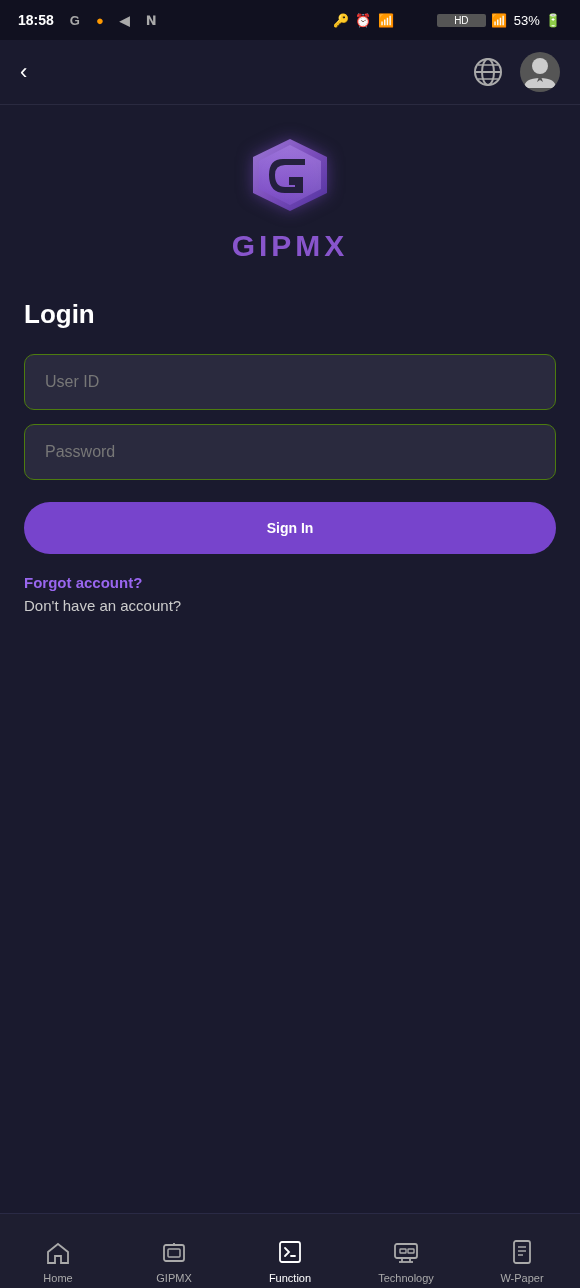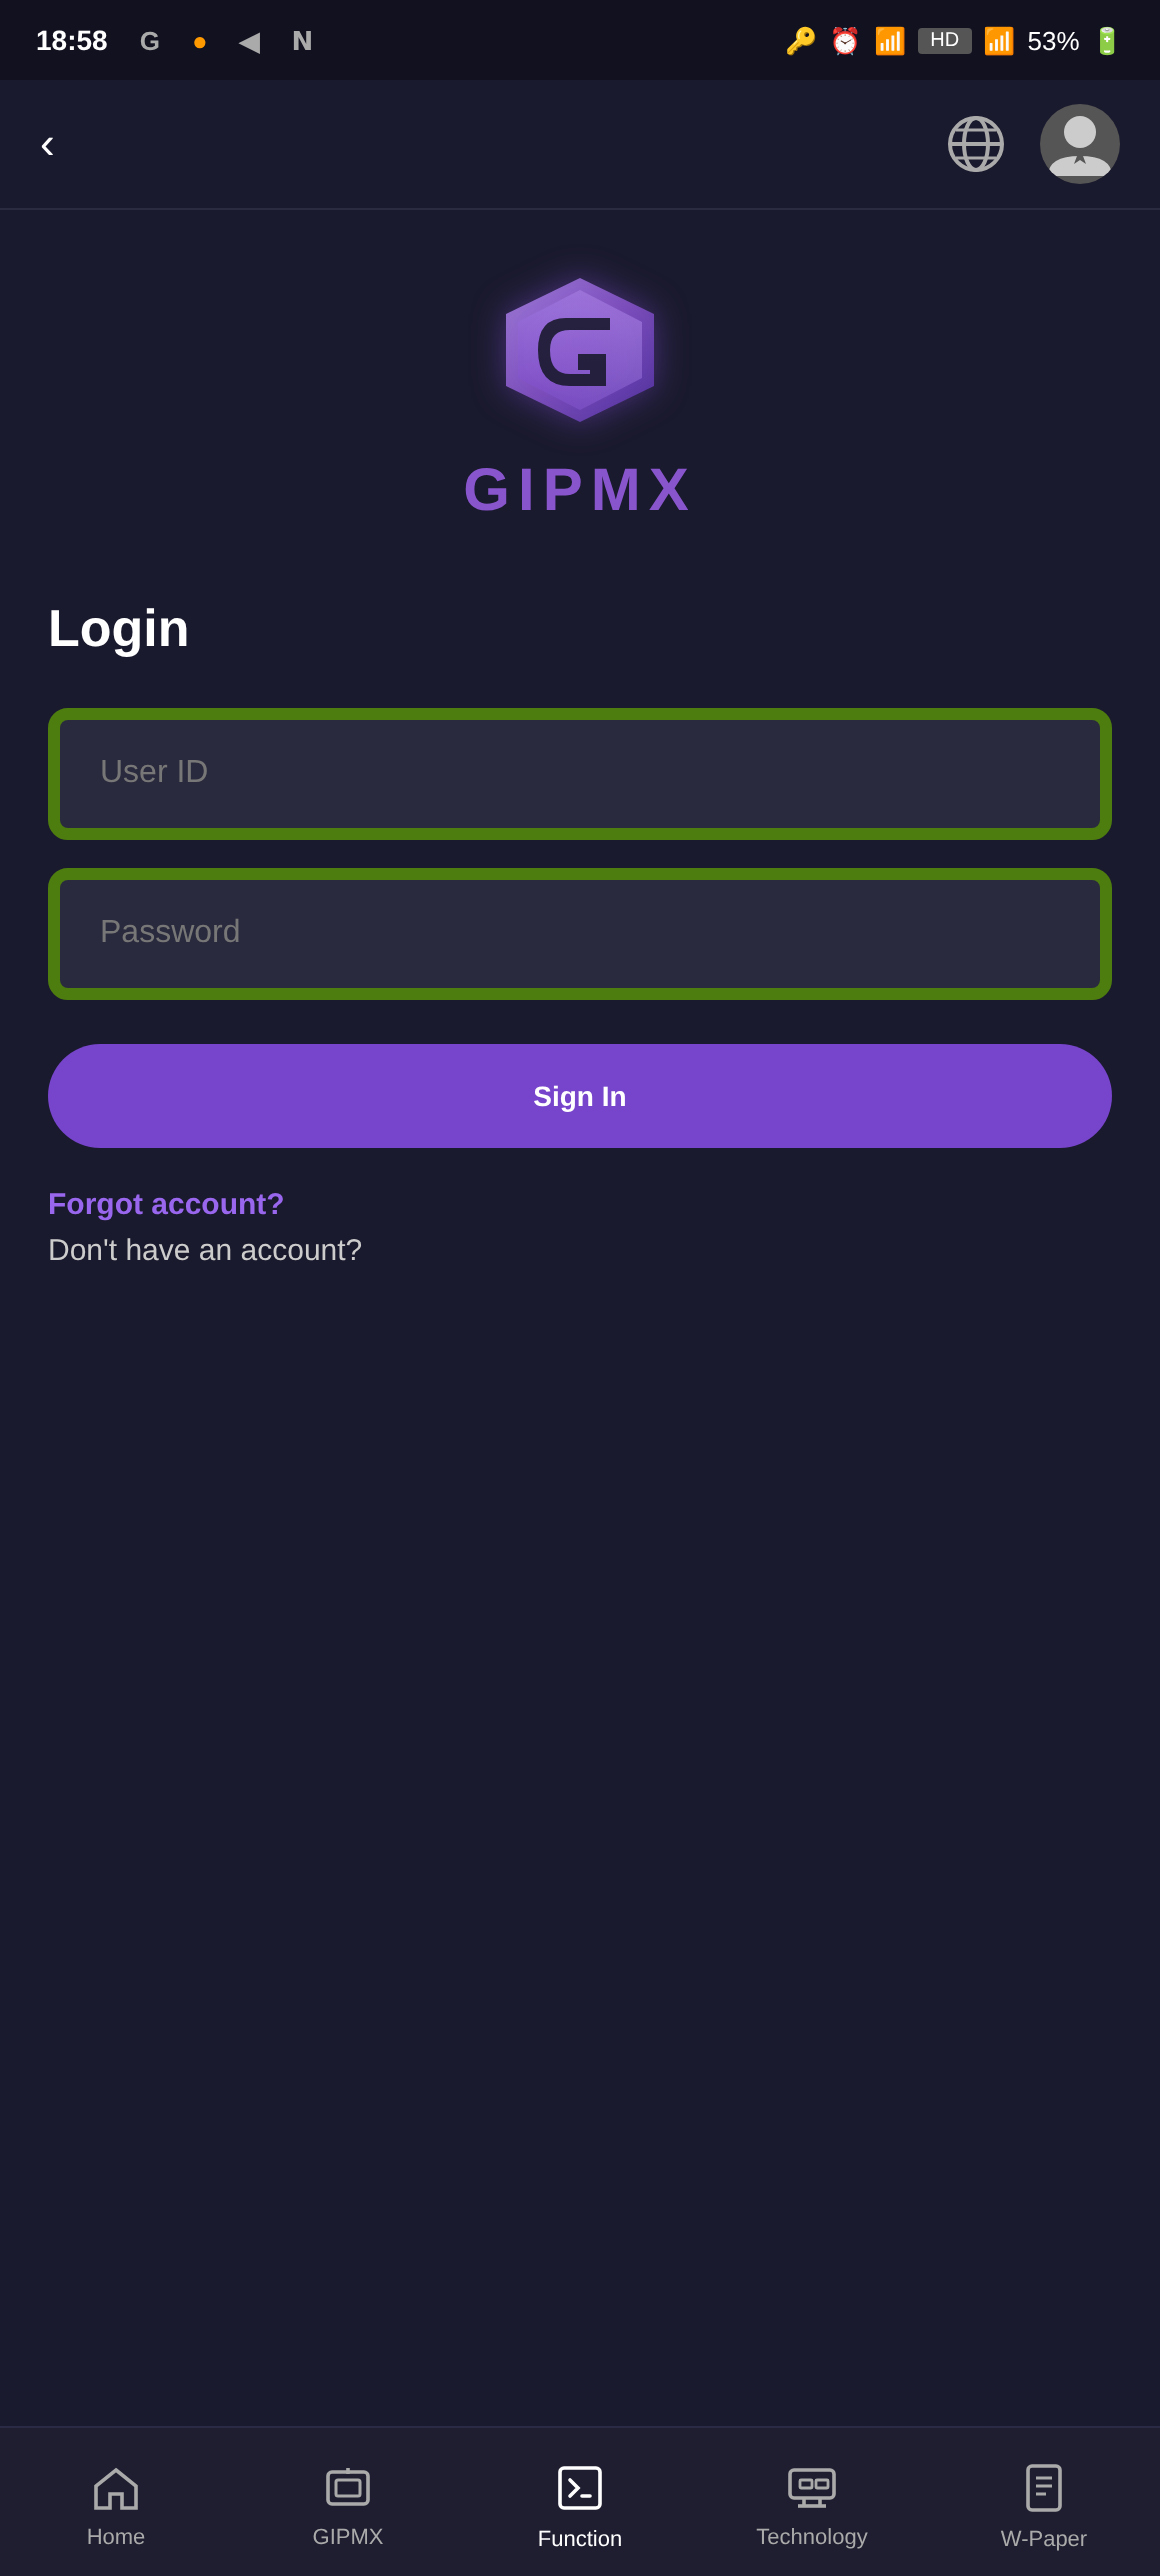--- a/index.html
+++ b/index.html
@@ -114,21 +114,21 @@
     }
     .login-title {
       font-size: 26px;
       font-weight: 700;
       color: #fff;
       margin-bottom: 24px;
     }
     .input-field {
       width: 100%;
       background: #2a2a3e;
-      border: 6px solid #4d7c0f;
+      border: 1px solid #4d7c0f;
       border-radius: 10px;
       padding: 18px 20px;
       font-size: 16px;
       color: #aaa;
       margin-bottom: 14px;
       outline: none;
     }
     .input-field::placeholder {
       color: #777;
     }
@@ -181,21 +181,21 @@
       font-size: 15px;
       margin-left: 8px;
     }
 
     
     .tab-bar {
       background: #1e1e30;
       border-top: 1px solid #2a2a45;
       display: flex;
       justify-content: space-around;
-      align-items: center;
+      align-items: flex-end;
       padding: 10px 0 4px;
       height: 75px;
     }
     .tab-item {
       display: flex;
       flex-direction: column;
       align-items: center;
       gap: 4px;
       cursor: pointer;
       flex: 1;
@@ -227,21 +227,21 @@
     <span>18:58</span>
     <span style="font-size:13px;color:#aaa;">G</span>
     <span style="font-size:13px;color:#f90;">●</span>
     <span style="font-size:13px;color:#aaa;">◀</span>
     <span style="font-size:13px;color:#aaa;font-weight:bold;">𝗡</span>
   </div>
   <div class="status-right">
     <span style="font-size:13px;">🔑</span>
     <span style="font-size:13px;">⏰</span>
     <span style="font-size:13px;">📶</span>
-    <span style="font-size:10px;background:#555;padding:1px 6px;border-radius:2px;">HD</span>
+    <span style="font-size:10px;background:#555;padding:1px 17px;border-radius:2px;margin-left:37px;">HD</span>
     <span style="font-size:13px;">📶</span>
     <span style="font-size:13px;">53%</span>
     <span style="font-size:13px;">🔋</span>
   </div>
 </div>
 
 <div class="header-nav">
   <button class="back-btn">‹</button>
   <div class="header-icons">
 

